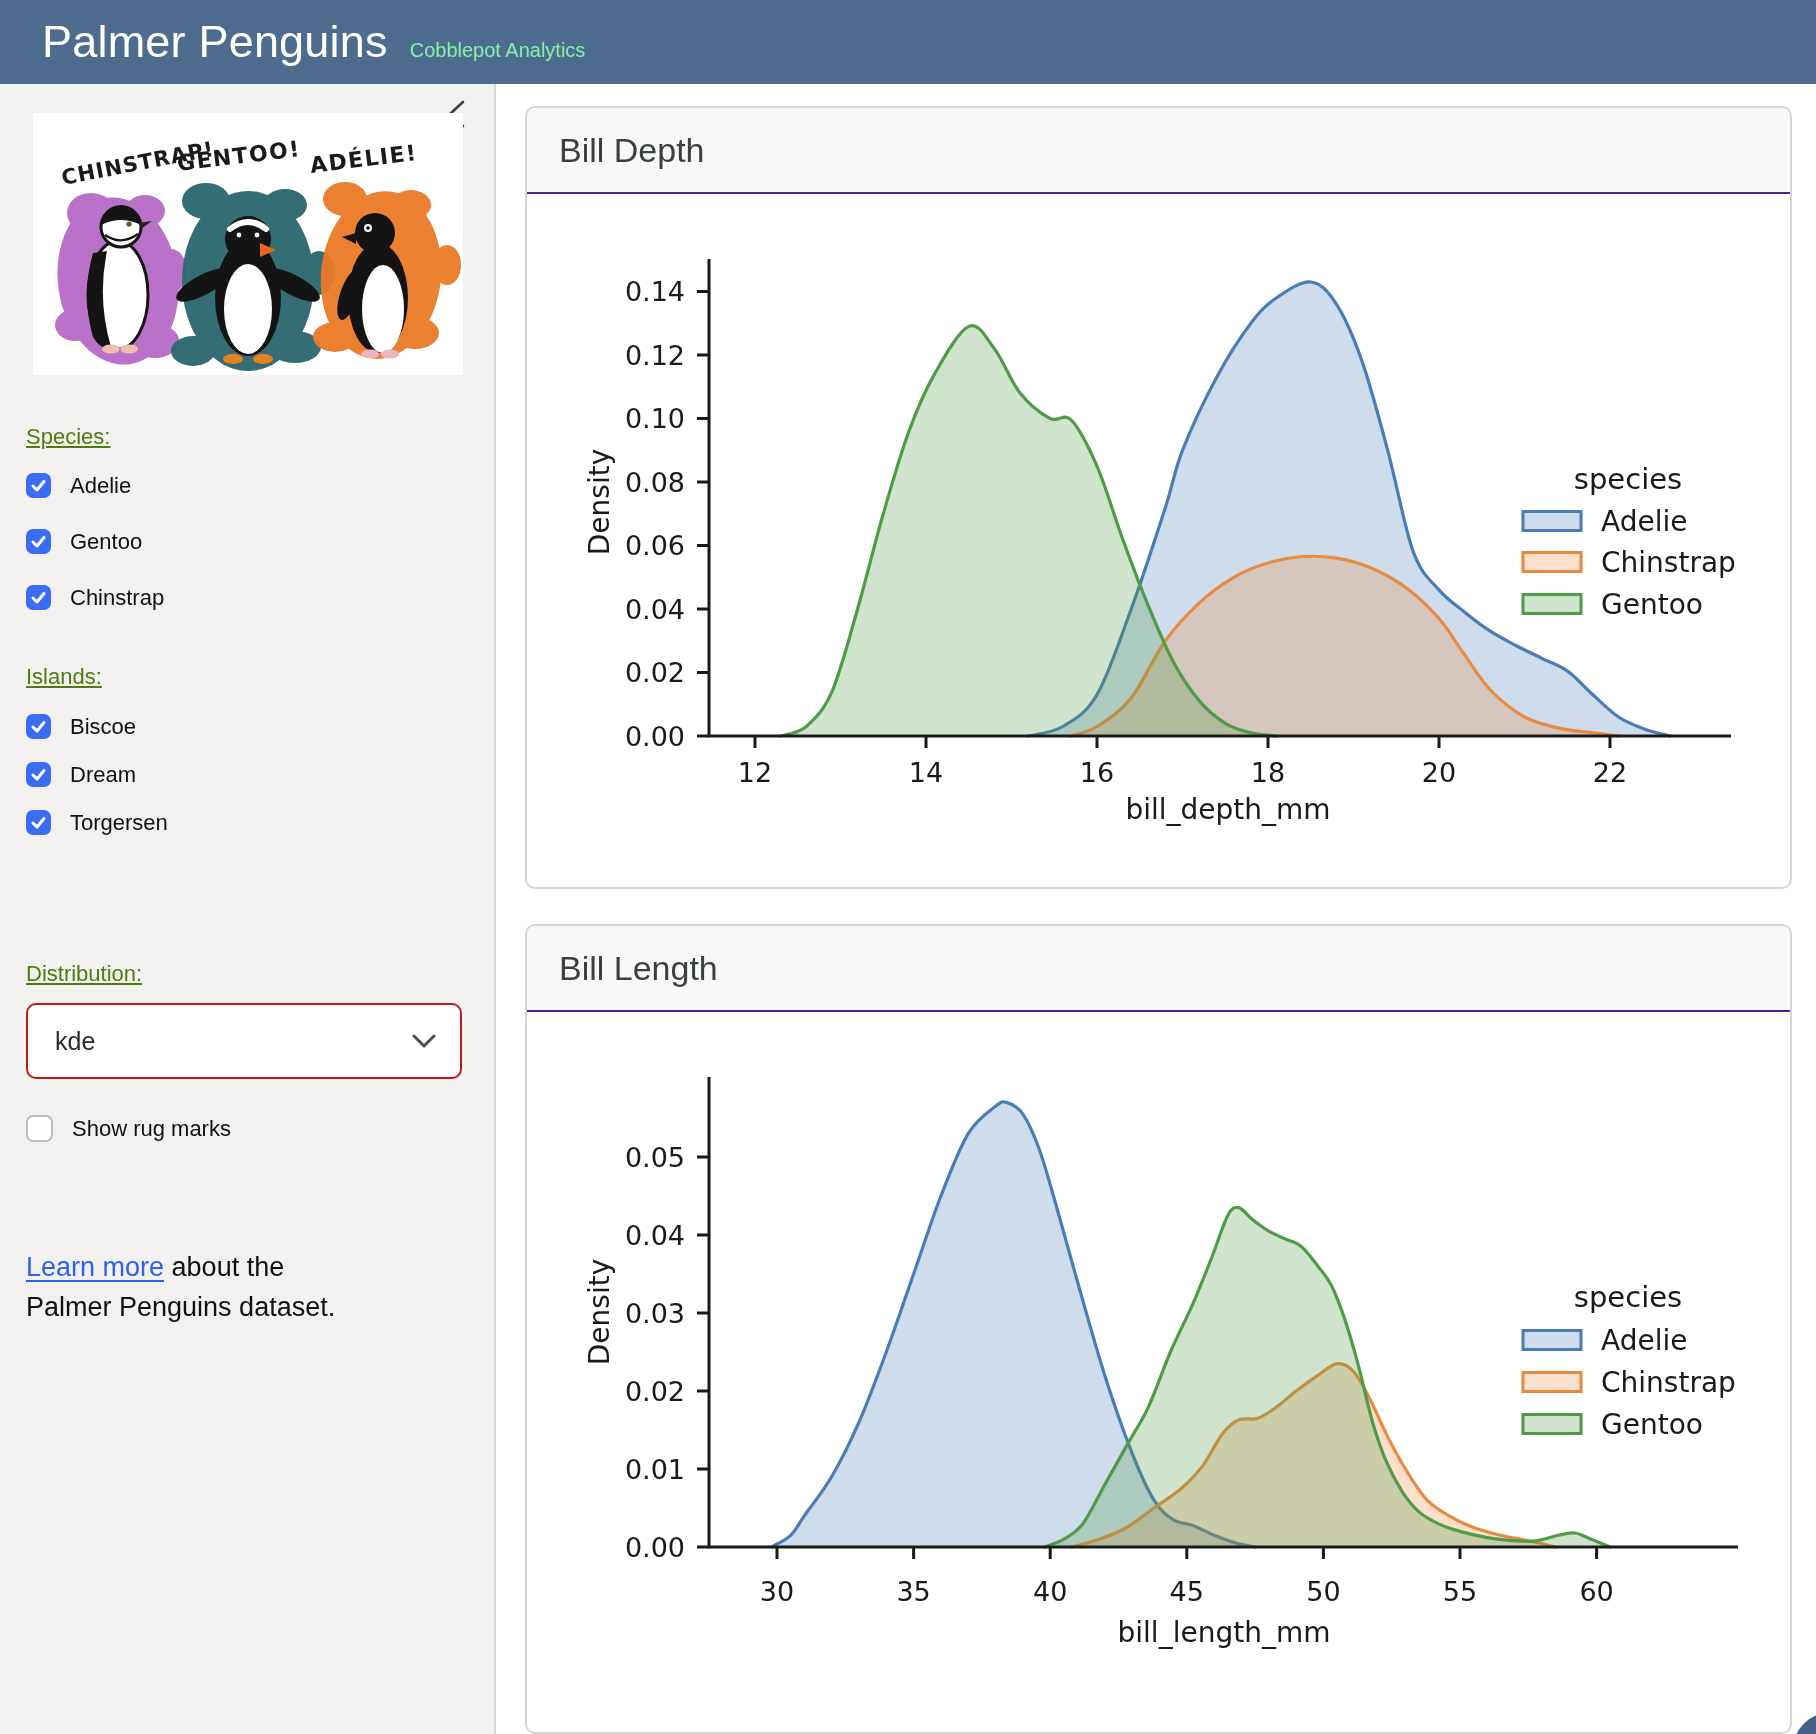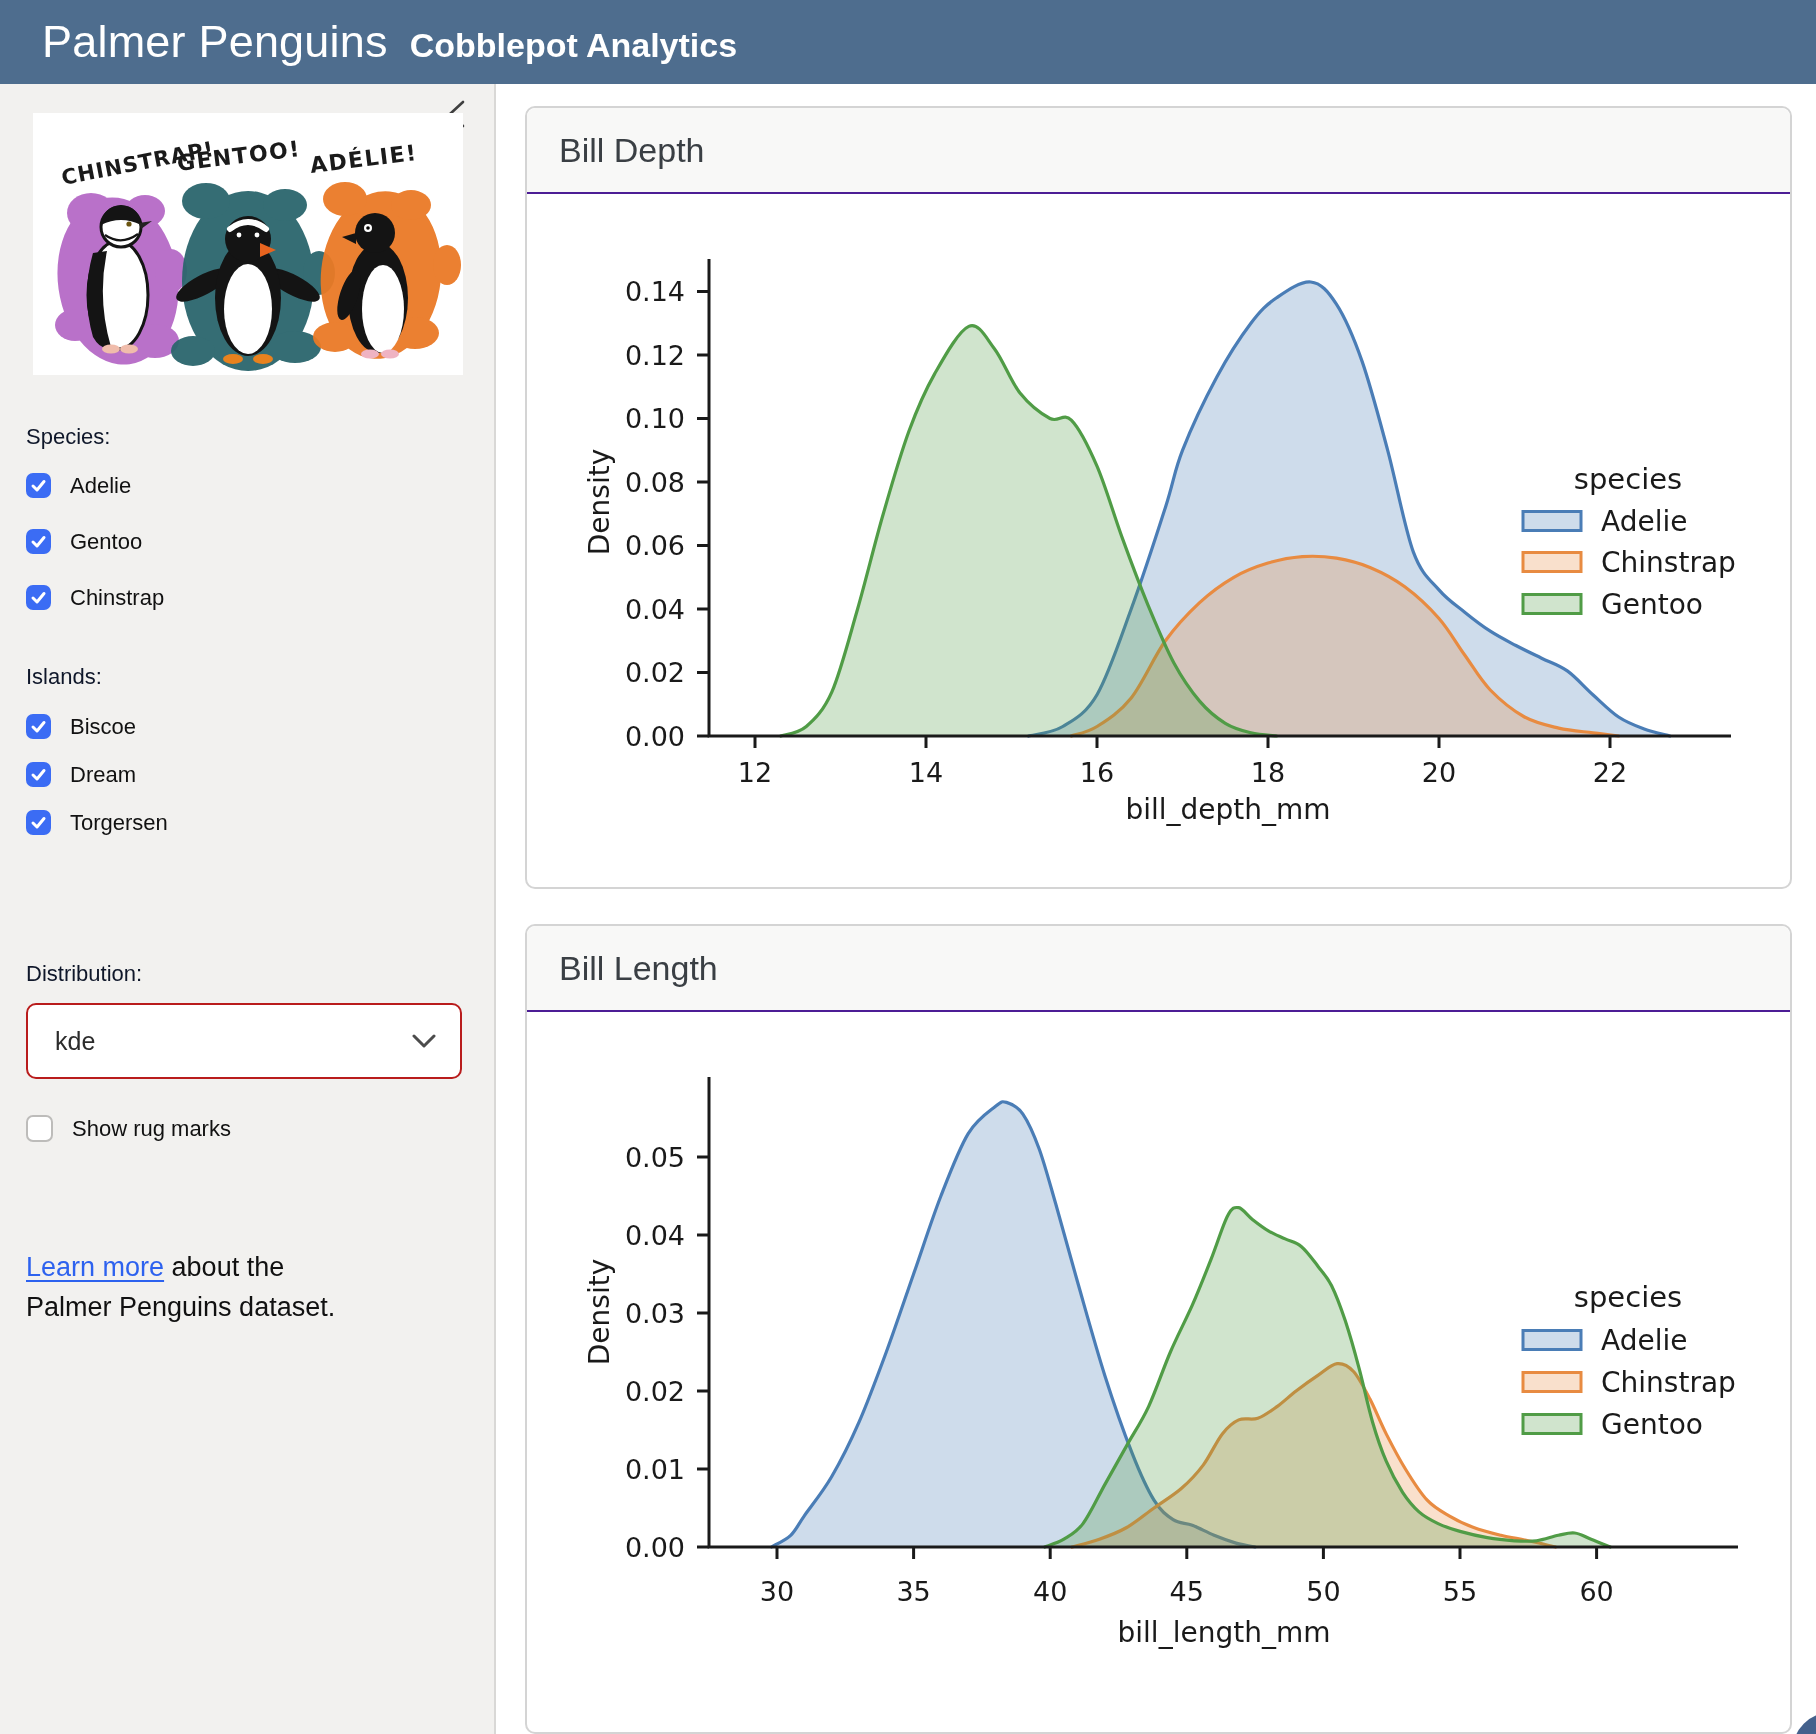--- a/index.html
+++ b/index.html
@@ -3,28 +3,28 @@
 <meta charset="utf-8">
 <style>
   * { margin:0; padding:0; box-sizing:border-box; }
   html,body { width:1816px; height:1734px; overflow:hidden; background:#fff;
     font-family:"Liberation Sans", sans-serif; }
 
   
   .app-header { position:absolute; left:0; top:0; width:1816px; height:84px;
     background:#4e6d8e; display:flex; align-items:baseline; padding-left:42px; }
   .app-title { color:#fff; font-size:45px; font-weight:500; line-height:84px; letter-spacing:.2px; }
-  .app-subtitle { color:#ffffff; font-size:34px; font-weight:700; margin-left:22px; }
+  .app-subtitle { color:#86efac; font-size:20px; font-weight:400; margin-left:22px; }
 
   
   .sidebar { position:absolute; left:0; top:84px; width:496px; height:1650px;
     background:#f2f1ef; border-right:2px solid #d9d8d6; }
   .collapse-btn { position:absolute; left:440px; top:12px; width:36px; height:36px; cursor:pointer; }
   .artwork { position:absolute; left:33px; top:29px; width:430px; height:262px; background:#fff; }
-  .side-label { position:absolute; left:26px; font-size:22px; color:#0f172a; }
+  .side-label { position:absolute; left:26px; font-size:22px; color:#4d7c0f;text-decoration:underline; }
   .check-row { position:absolute; left:26px; display:flex; align-items:center; height:27px; }
   .cbox { width:25px; height:25px; border-radius:7px; background:#fff;
     border:2px solid #bdbcba; margin-right:19px; flex:0 0 auto;
     display:flex; align-items:center; justify-content:center; }
   .cbox svg { display:none; }
   .cbox.checked { background:#3b6cf4; border-color:#3b6cf4; }
   .cbox.checked svg { display:block; }
   .check-row .lbl { font-size:22px; color:#111; }
   .select-box { position:absolute; left:26px; top:919px; width:436px; height:76px;
     background:#fff; border:2px solid #b91c1c; border-radius:10px;

